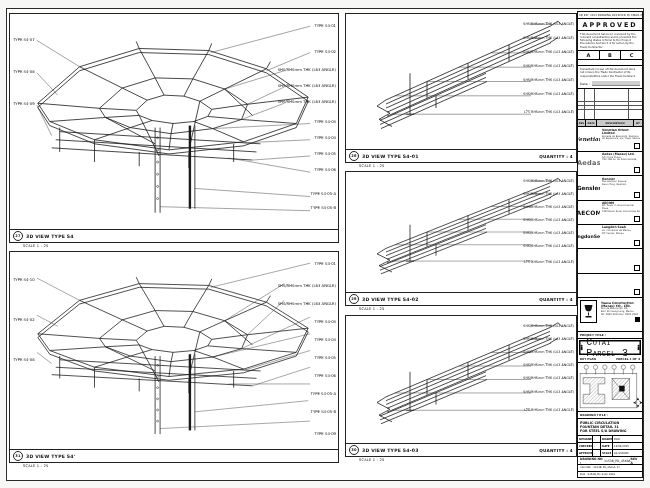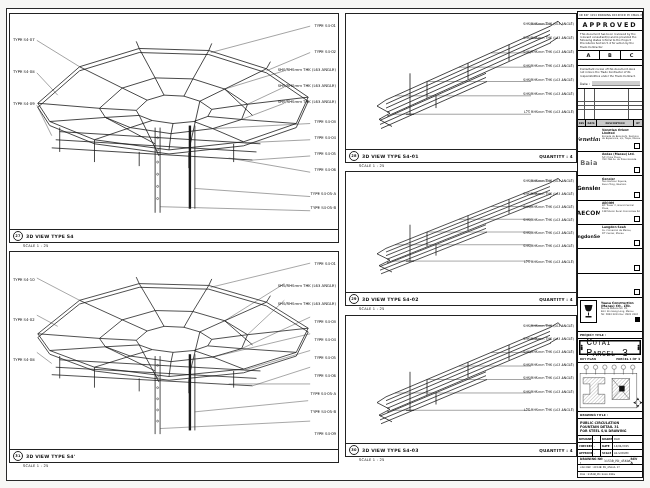--- a/index.html
+++ b/index.html
@@ -358,21 +358,21 @@
     <div class="consult">
       <div class="clogo lg-ven">Venetian</div>
       <div class="cinfo">
         <div class="cname">Venetian Orient Limited</div>
         <div class="cline">Estrada da Baia de N. Senhora</div>
         <div class="cline">da Esperanca, s/n, Taipa, Macau</div>
       </div>
       <div class="cbox"></div>
     </div>
     <div class="consult">
-      <div class="clogo lg-aedas">Baia</div>
+      <div class="clogo lg-aedas">Aedas</div>
       <div class="cinfo">
         <div class="cname">Aedas (Macau) Ltd.</div>
         <div class="cline">5/F China Plaza,</div>
         <div class="cline">762-766 Av. da Praia Grande</div>
       </div>
       <div class="cbox"></div>
     </div>
     <div class="consult">
       <div class="clogo lg-gensler">Gensler</div>
       <div class="cinfo">

